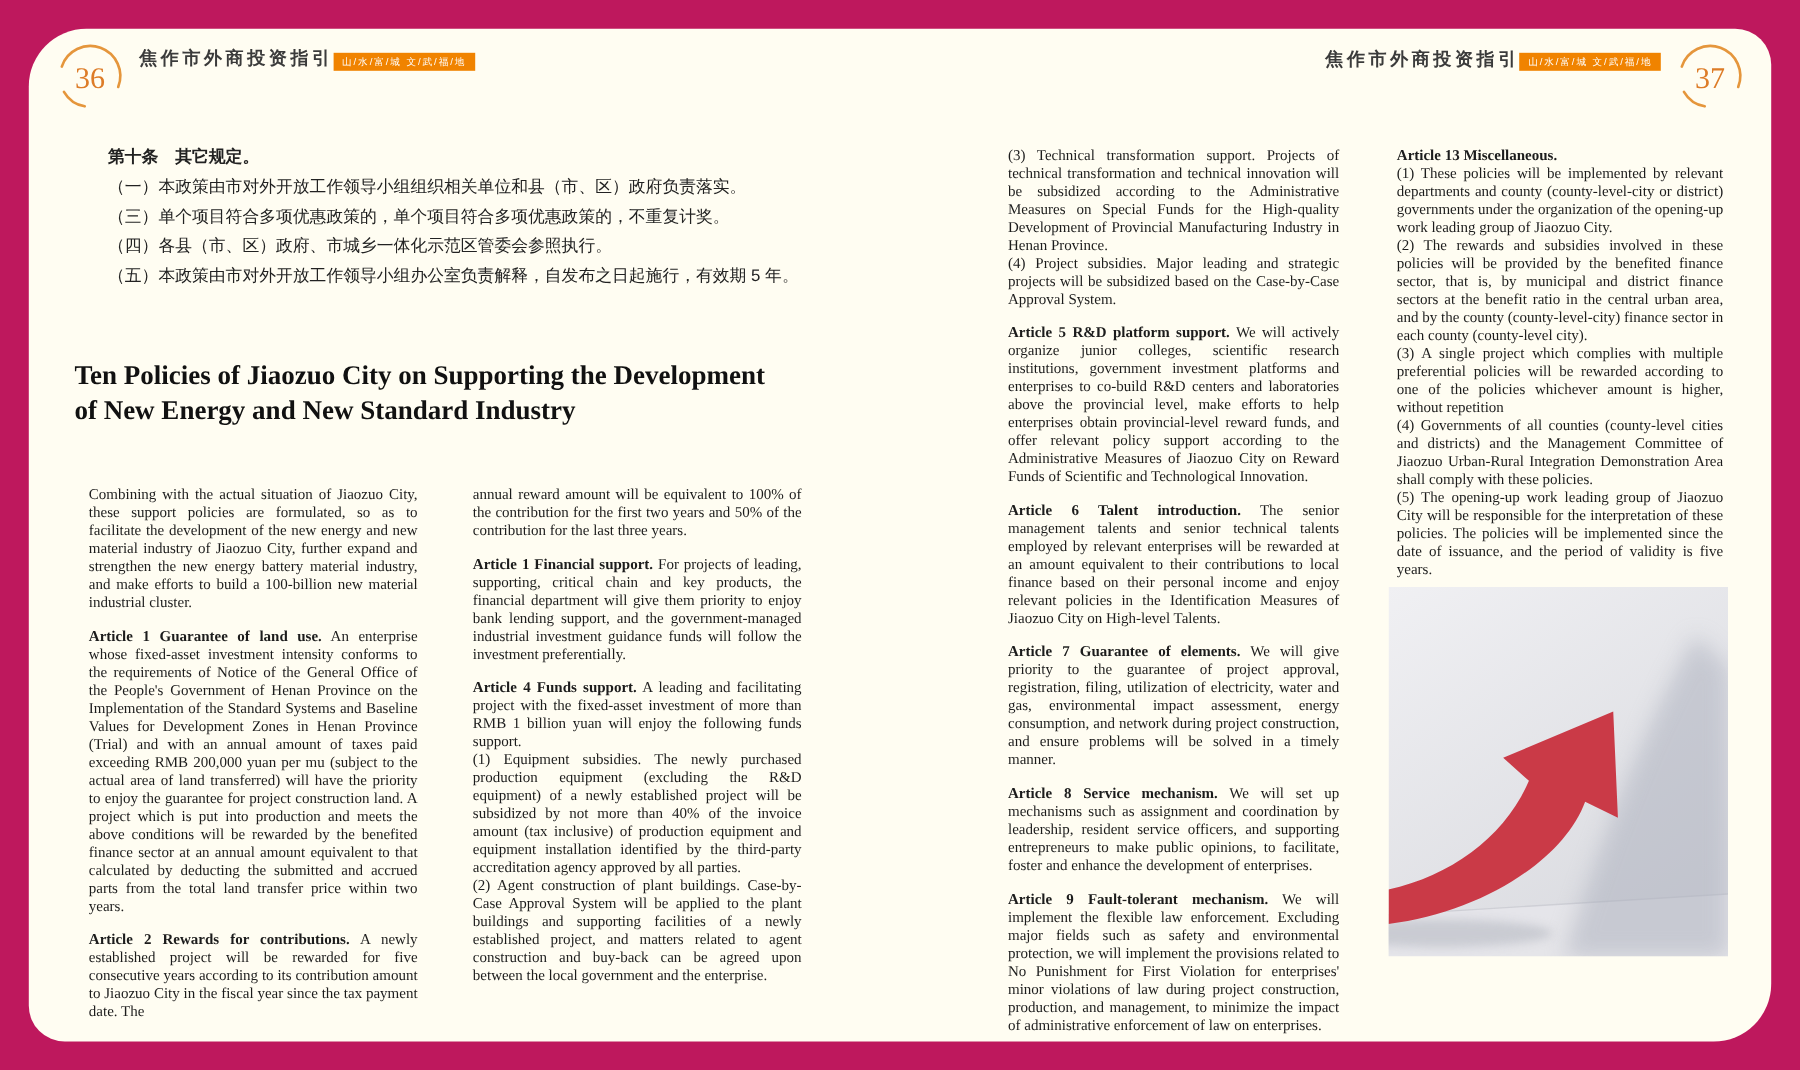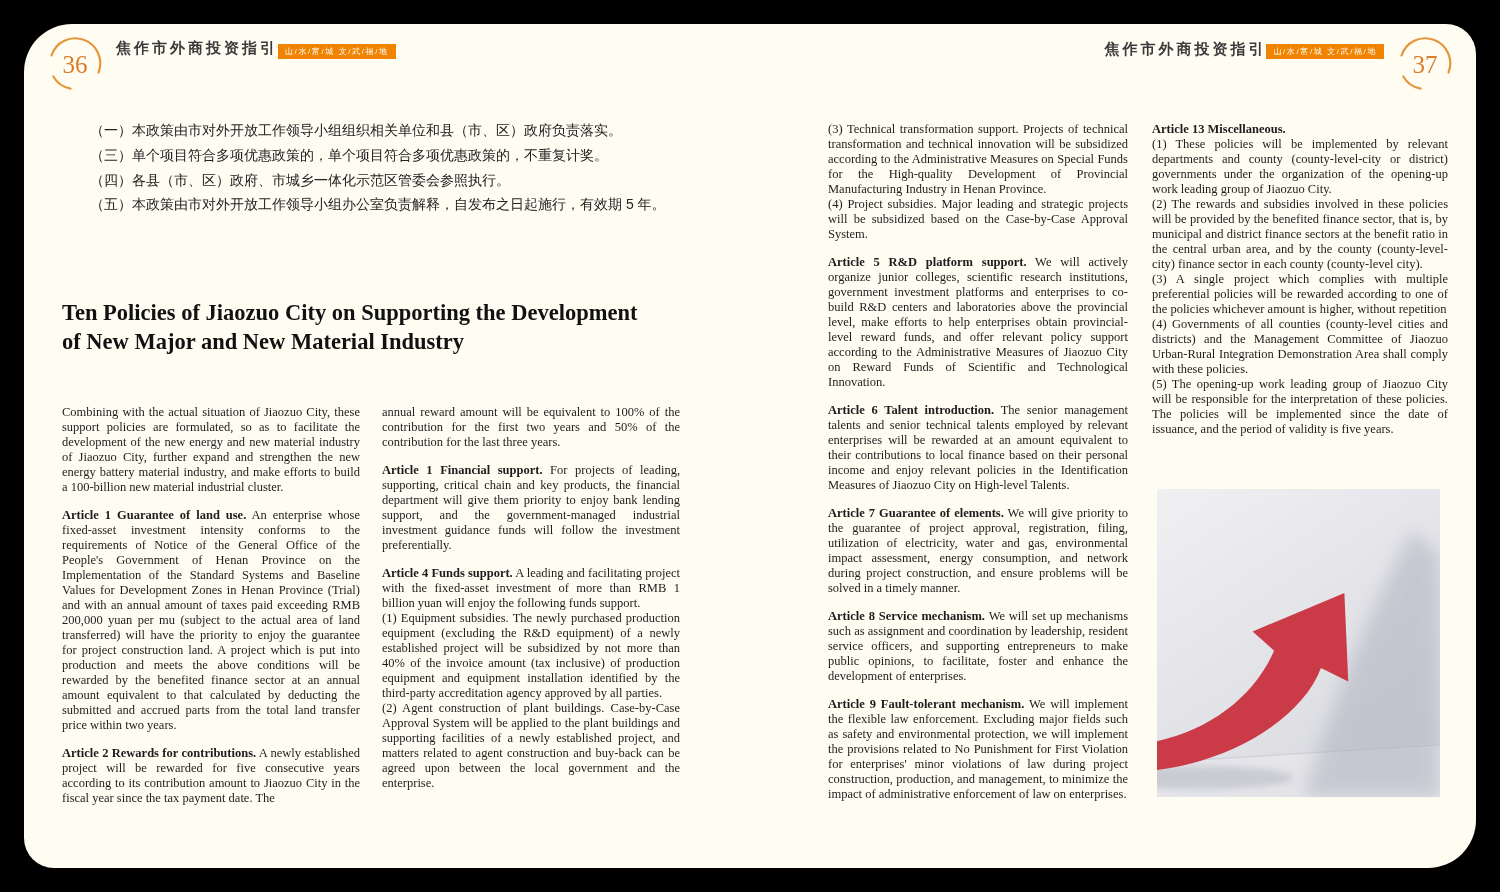--- a/index.html
+++ b/index.html
@@ -1,16 +1,16 @@
 <!DOCTYPE html>
 <html><head>
 <meta charset="utf-8">
 <style>
   html,body{margin:0;padding:0;}
-  .canvas{position:relative;width:1500px;height:892px;background:#000000;overflow:hidden;
+  .canvas{position:relative;width:1500px;height:892px;background:#be185d;overflow:hidden;
           font-family:"Liberation Sans",sans-serif;}
   .page{position:absolute;left:24px;top:24px;width:1452px;height:844px;background:#fffdf2;
         border-radius:30px;border-top-left-radius:48px;border-bottom-right-radius:48px;}
 
   
   .hdr{position:absolute;top:11px;display:flex;align-items:flex-start;gap:12px;}
   .hdr-left{left:22px;}
   .hdr-right{right:22px;flex-direction:row;}
   .hdr-textcol{display:flex;margin-top:4px;}
   .hdr-right .hdr-textcol{align-items:flex-end;}
@@ -25,21 +25,21 @@
       color:#222;text-align:justify;}
   .cn p{margin:0;text-indent:2em;}
   .cn p.head{font-weight:bold;}
 
   
   .main-title{position:absolute;left:38px;top:274px;width:622px;text-align:left;
       font-family:"Liberation Serif",serif;font-weight:bold;font-size:22.5px;line-height:29px;color:#111;}
 
   
   .col{position:absolute;width:298px;}
-  .col .para{margin:0;font-family:"Liberation Serif",serif;font-size:12.5px;line-height:15px;
+  .col .para{margin:12px;font-family:"Liberation Serif",serif;font-size:12.5px;line-height:15px;
       color:#1c1c1c;text-align:justify;white-space:pre-wrap;}
   .col .para.article{margin-top:13px;}
   .col .para:first-child{margin-top:0;}
   .col-l1{left:38px;top:381px;}
   .col-l2{left:358px;top:381px;}
   .col-r1{left:804px;top:98px;width:300px;}
   .col-r2{left:1128px;top:98px;width:296px;}
 
   
   .figure{position:absolute;left:1133px;top:465px;width:283px;height:308px;overflow:hidden;}
@@ -73,31 +73,32 @@
       <div class="pagenum-wrap">
         <svg width="58" height="58" viewBox="0 0 58 58">
           <path d="M5.5,20.5 A25,25 0 1 1 52.5,37.5" fill="none" stroke="#e5963c" stroke-width="2.2" stroke-linecap="round"></path>
           <path d="M7.3,41.5 A25,25 0 0 0 24.6,53.6" fill="none" stroke="#e5963c" stroke-width="2.2" stroke-linecap="round"></path>
           <text x="29" y="38" text-anchor="middle" font-family="Liberation Serif, serif" font-size="25" fill="#dd7c28">37</text>
         </svg>
       </div>
     </div>
 
     <div class="cn">
+      <p class="head">第十条　其它规定。</p>
       <div>
           <p>（一）本政策由市对外开放工作领导小组组织相关单位和县（市、区）政府负责落实。</p>
           <p>（三）单个项目符合多项优惠政策的，单个项目符合多项优惠政策的，不重复计奖。</p>
           <p>（四）各县（市、区）政府、市城乡一体化示范区管委会参照执行。</p>
           <p>（五）本政策由市对外开放工作领导小组办公室负责解释，自发布之日起施行，有效期 5 年。</p>
         </div>
     </div>
 
     <h1 class="main-title" style="margin:0;">
       <span>Ten Policies of Jiaozuo City on Supporting the Development</span><br>
-      <span>of New Major and New Material Industry</span>
+      <span>of New Energy and New Standard Industry</span>
     </h1>
 
     <div class="col col-l1">
         <p class="para">Combining with the actual situation of Jiaozuo City, these support policies are formulated, so as to facilitate the development of the new energy and new material industry of Jiaozuo City, further expand and strengthen the new energy battery material industry, and make efforts to build a 100-billion new material industrial cluster.</p>
         <p class="para article"><b>Article 1 Guarantee of land use.</b> An enterprise whose fixed-asset investment intensity conforms to the requirements of Notice of the General Office of the People's Government of Henan Province on the Implementation of the Standard Systems and Baseline Values for Development Zones in Henan Province (Trial) and with an annual amount of taxes paid exceeding RMB 200,000 yuan per mu (subject to the actual area of land transferred) will have the priority to enjoy the guarantee for project construction land. A project which is put into production and meets the above conditions will be rewarded by the benefited finance sector at an annual amount equivalent to that calculated by deducting the submitted and accrued parts from the total land transfer price within two years.</p>
         <p class="para article"><b>Article 2 Rewards for contributions.</b> A newly established project will be rewarded for five consecutive years according to its contribution amount to Jiaozuo City in the fiscal year since the tax payment date. The</p>
       </div>
     <div class="col col-l2">
         <p class="para">annual reward amount will be equivalent to 100% of the contribution for the first two years and 50% of the contribution for the last three years.</p>
         <p class="para article"><b>Article 1 Financial support.</b> For projects of leading, supporting, critical chain and key products, the financial department will give them priority to enjoy bank lending support, and the government-managed industrial investment guidance funds will follow the investment preferentially.</p>

